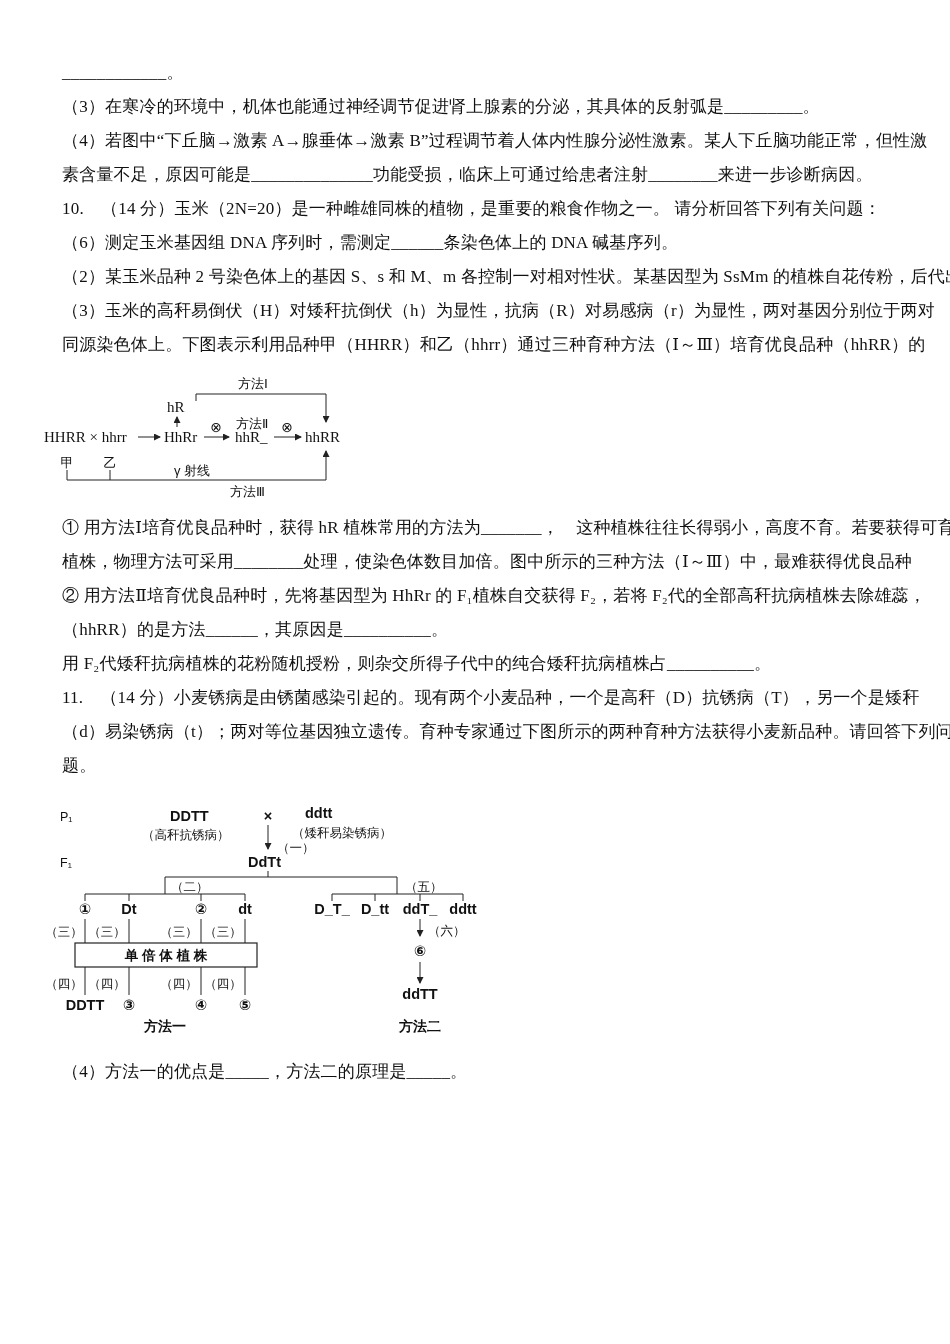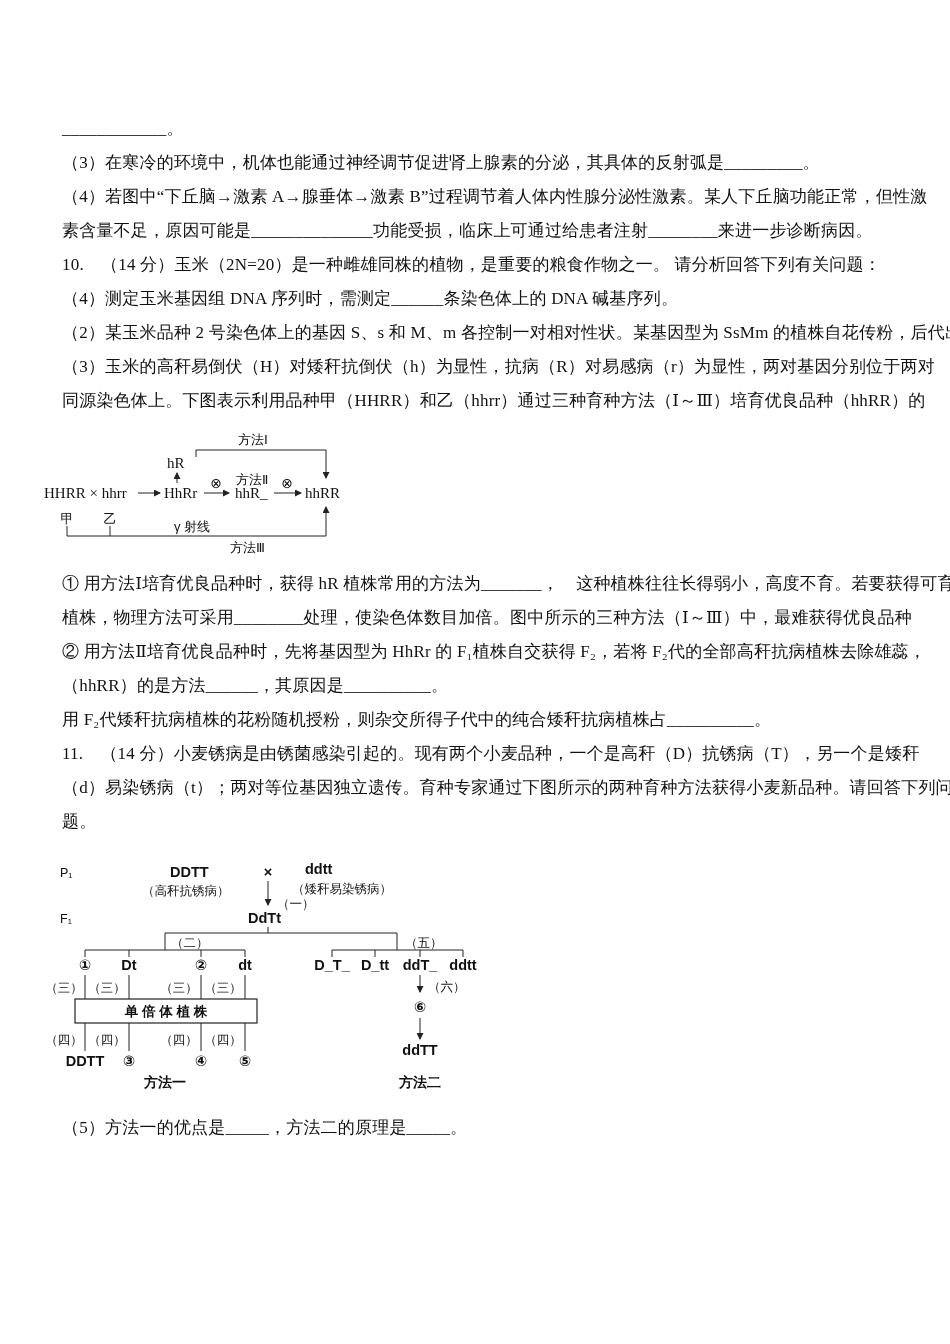--- a/index.html
+++ b/index.html
@@ -1,21 +1,21 @@
 <!DOCTYPE html>
 <html><head>
 <meta charset="utf-8">
 <style>
   html,body{margin:0;padding:0;background:#ffffff;}
   .page{
     position:relative;
     width:950px;height:1344px;
     background:#fff;
     box-sizing:border-box;
-    padding:112px 62px 0 62px;
+    padding:56px 62px 0 62px;
     font-family:"Liberation Serif","DejaVu Serif",serif;
     color:#111;
     overflow:hidden;
   }
   .line{
     font-size:17px;
     line-height:34px;
     white-space:nowrap;
     letter-spacing:0.2px;
   }
@@ -37,21 +37,21 @@
 <body>
 
 <div class="page">
 
   <div>
     <div class="line">____________。</div>
     <div class="line">（3）在寒冷的环境中，机体也能通过神经调节促进肾上腺素的分泌，其具体的反射弧是_________。</div>
     <div class="line">（4）若图中“下丘脑→激素 A→腺垂体→激素 B”过程调节着人体内性腺分泌性激素。某人下丘脑功能正常，但性激</div>
     <div class="line">素含量不足，原因可能是______________功能受损，临床上可通过给患者注射________来进一步诊断病因。</div>
     <div class="line">10.　（14 分）玉米（2N=20）是一种雌雄同株的植物，是重要的粮食作物之一。 请分析回答下列有关问题：</div>
-    <div class="line">（4）测定玉米基因组 DNA 序列时，需测定______条染色体上的 DNA 碱基序列。</div>
+    <div class="line">（6）测定玉米基因组 DNA 序列时，需测定______条染色体上的 DNA 碱基序列。</div>
     <div class="line">（2）某玉米品种 2 号染色体上的基因 S、s 和 M、m 各控制一对相对性状。某基因型为 SsMm 的植株自花传粉，后代出</div>
     <div class="line">（3）玉米的高秆易倒伏（H）对矮秆抗倒伏（h）为显性，抗病（R）对易感病（r）为显性，两对基因分别位于两对</div>
     <div class="line">同源染色体上。下图表示利用品种甲（HHRR）和乙（hhrr）通过三种育种方法（Ⅰ～Ⅲ）培育优良品种（hhRR）的</div>
   </div>
 
   <svg class="diag d1" width="320" height="135" viewBox="0 0 320 135">
     <defs>
       <marker id="ah1" markerWidth="7" markerHeight="7" refX="6" refY="3.5" orient="auto">
         <path d="M0,0 L7,3.5 L0,7 z" fill="#222"></path>
       </marker>
@@ -169,16 +169,16 @@
     <text class="g2 mid" x="330" y="117">D_tt</text>
     <text class="g2 mid" x="375" y="117">ddT_</text>
     <text class="g2 mid" x="418" y="117">ddtt</text>
     <text class="lb2" x="383" y="138">（六）</text>
     <text class="g2 mid" x="375" y="159">⑥</text>
     <text class="g2 mid" x="375" y="202">ddTT</text>
     <text class="mth" x="375" y="234">方法二</text>
   </svg>
 
   <div>
-    <div class="line">（5）方法一的优点是_____，方法二的原理是_____。</div>
+    <div class="line">（4）方法一的优点是_____，方法二的原理是_____。</div>
   </div>
 
 </div>
 
 </body></html>

